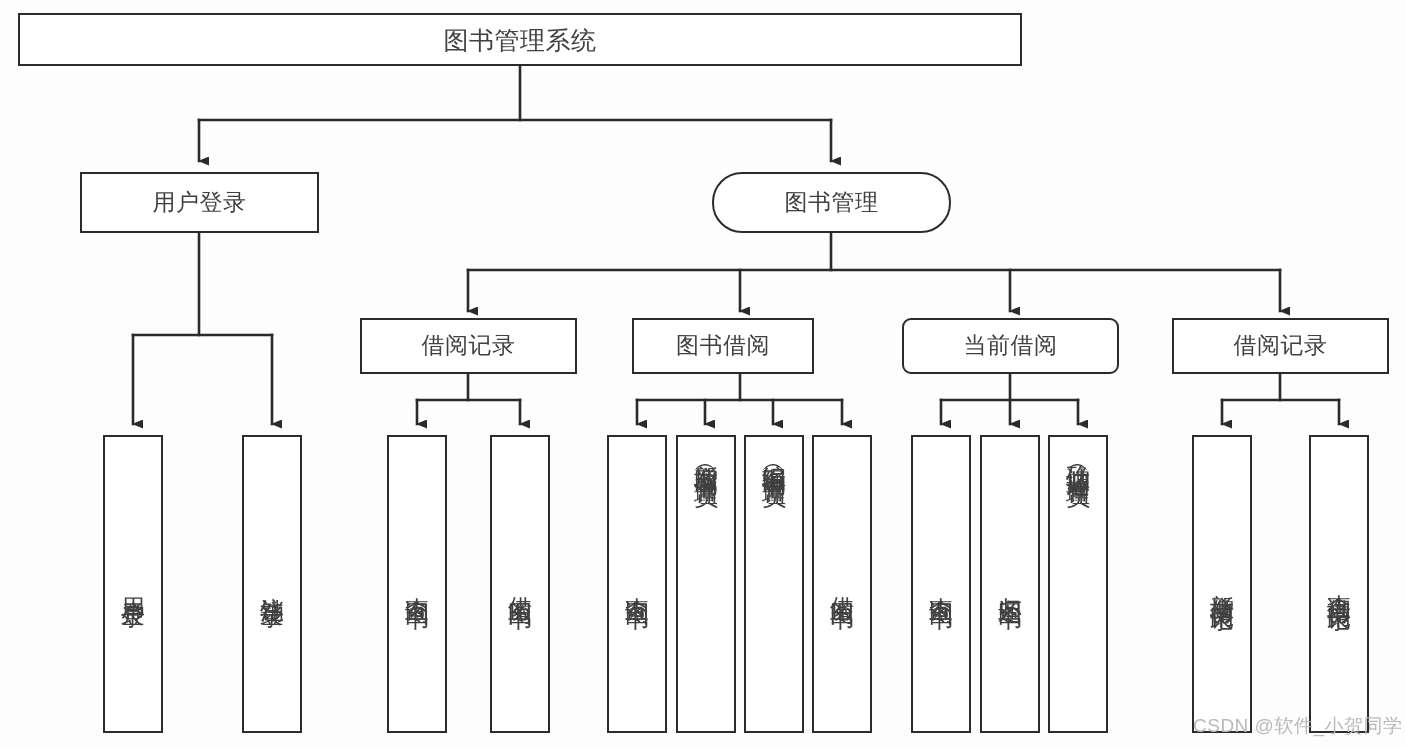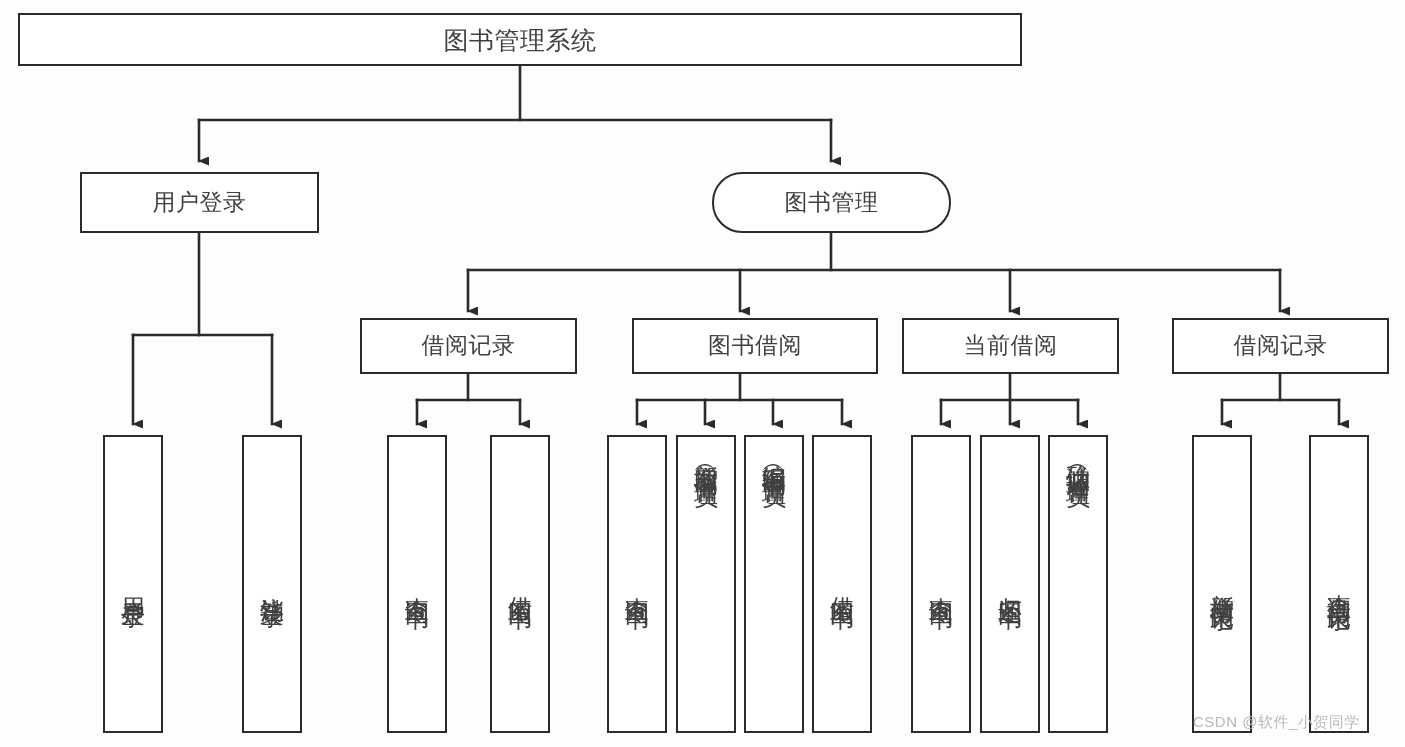--- a/index.html
+++ b/index.html
@@ -65,21 +65,21 @@
     line-height: 1;
     white-space: nowrap;
   }
   
   .node.vert.mid {
     align-items: center;
     padding-top: 0;
   }
   .watermark {
     position: absolute;
-    font-size: 15px;
+    font-size: 19px;
     color: #b9b9b9;
     white-space: nowrap;
     letter-spacing: 0.5px;
     user-select: none;
   }
 </style>
 </head>
 <body>
 
 <div id="diagram-root">
@@ -145,25 +145,25 @@
   </div>
 
   <div class="node horiz" style="left:712px; top:172px; width:239px; height:61px;border-radius:30px;">
     <span class="label">图书管理</span>
   </div>
 
   <div class="node horiz" style="left:360px; top:318px; width:217px; height:56px;">
     <span class="label">借阅记录</span>
   </div>
 
-  <div class="node horiz" style="left:632px; top:318px; width:246px; height:56px;">
+  <div class="node horiz" style="left:632px; top:318px; width:182px; height:56px;">
     <span class="label">图书借阅</span>
   </div>
 
-  <div class="node horiz" style="left:902px; top:318px; width:217px; height:56px;">
+  <div class="node horiz" style="left:902px; top:318px; width:217px; height:56px;border-radius:9px;">
     <span class="label">当前借阅</span>
   </div>
 
   <div class="node horiz" style="left:1172px; top:318px; width:217px; height:56px;">
     <span class="label">借阅记录</span>
   </div>
 
   <div class="node vert mid" style="left:103px; top:435px; width:60px; height:298px;">
     <span class="label">用户登录</span>
   </div>

